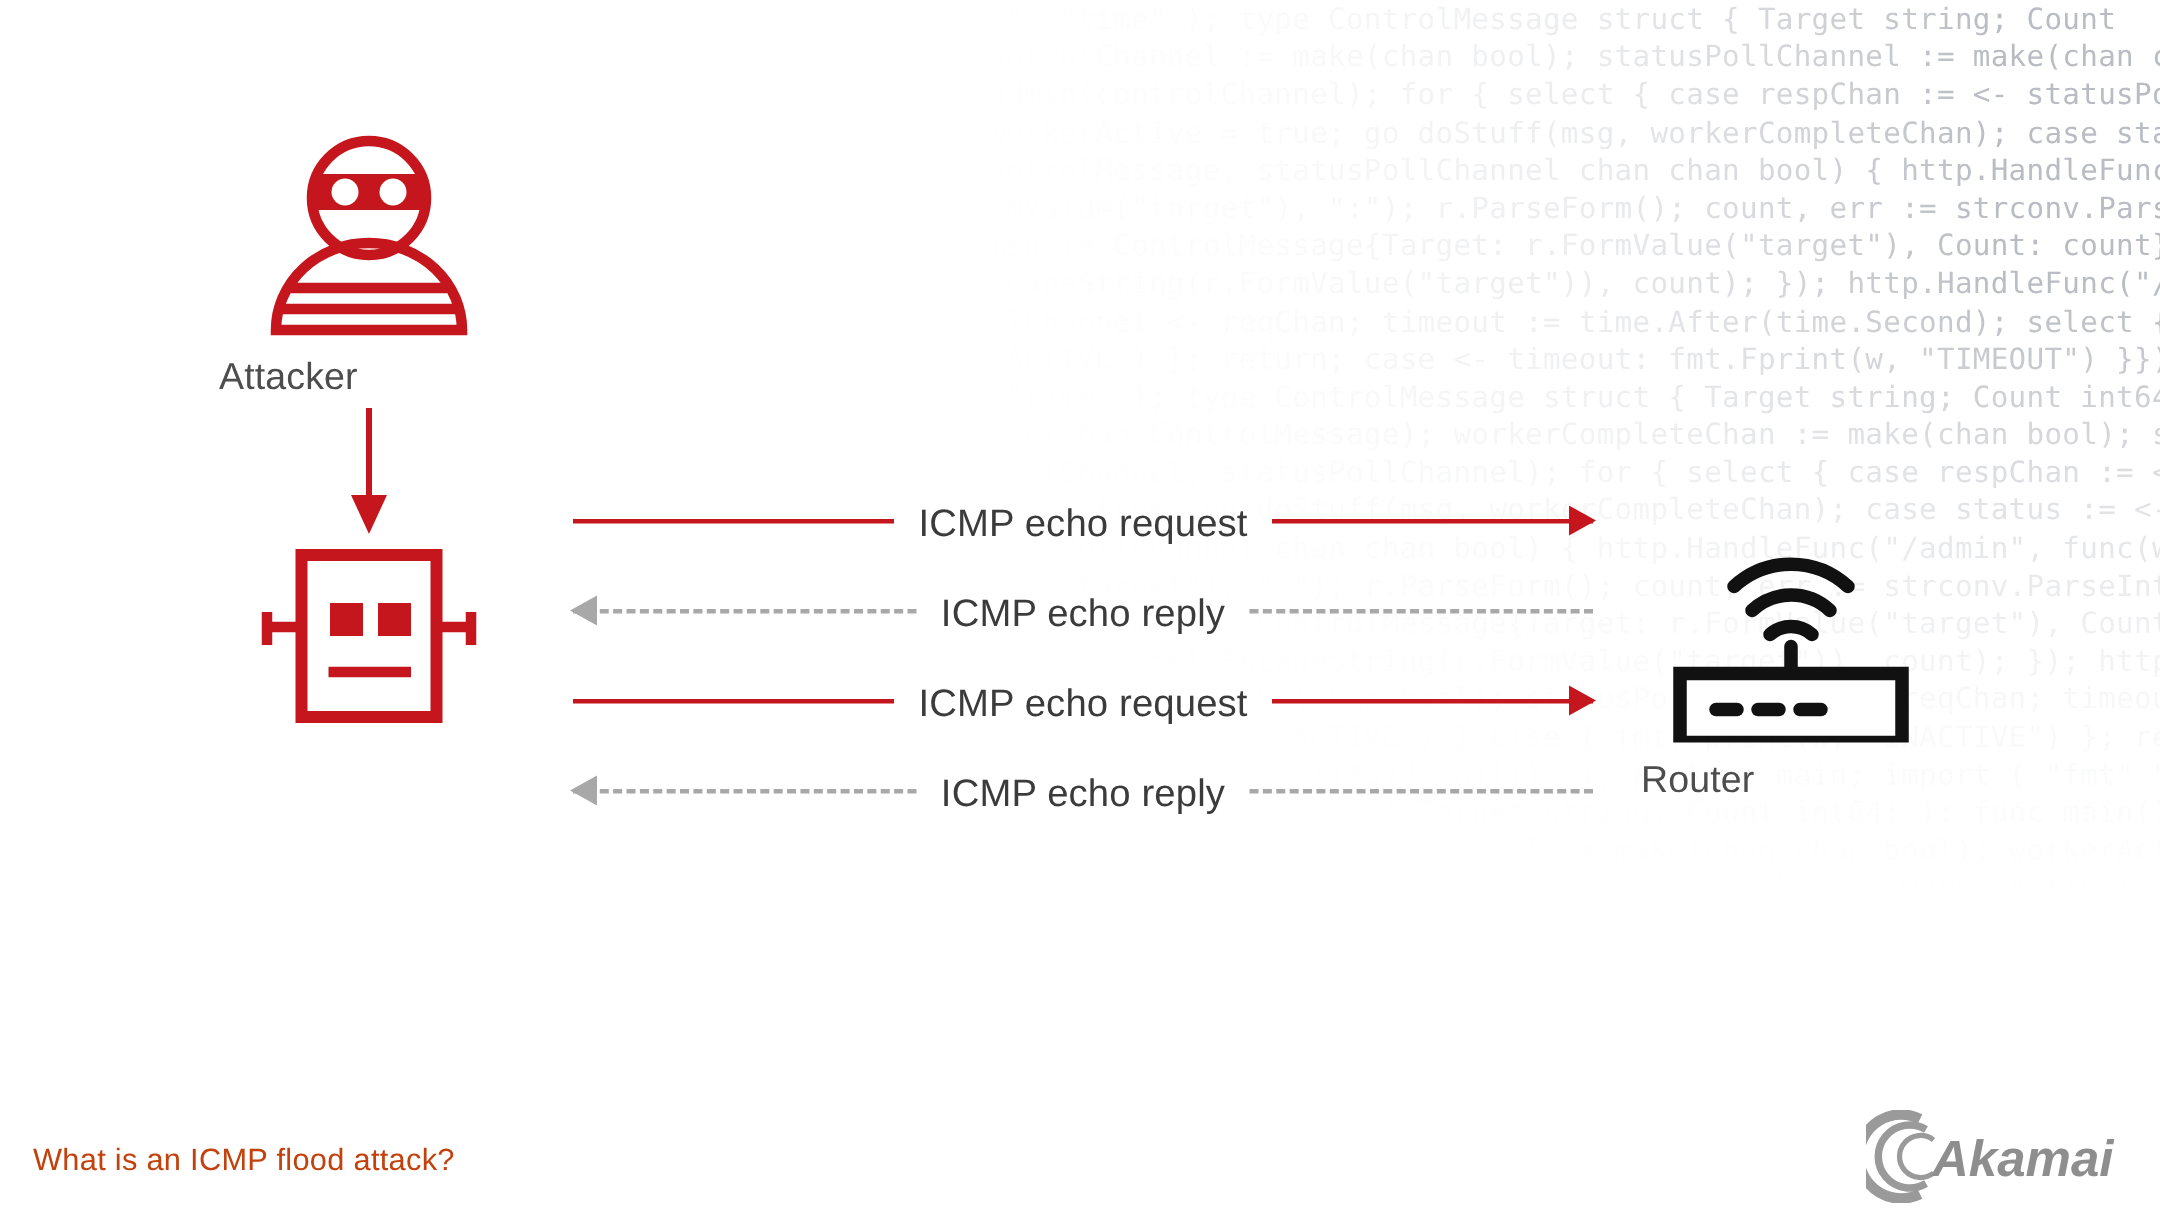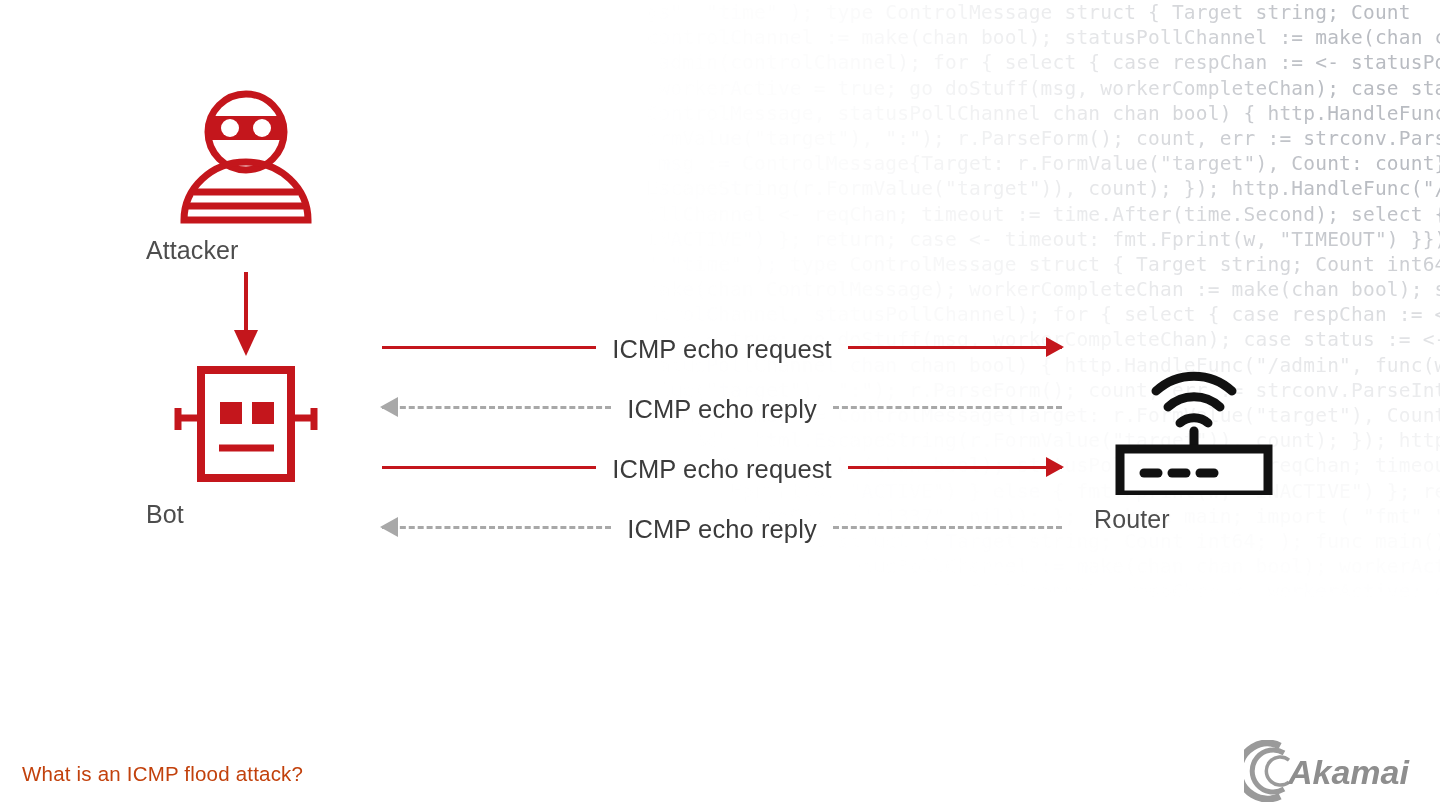--- a/index.html
+++ b/index.html
@@ -185,21 +185,20 @@
         <rect x="55" y="10" width="90" height="108" stroke-width="8"></rect>
         <rect x="74" y="42" width="22" height="22" fill="#c4161c" stroke="none"></rect>
         <rect x="106" y="42" width="22" height="22" fill="#c4161c" stroke="none"></rect>
         <line x1="73" y1="88" x2="128" y2="88" stroke-width="7"></line>
         <line x1="32" y1="58" x2="55" y2="58" stroke-width="7"></line>
         <line x1="32" y1="48" x2="32" y2="70" stroke-width="7"></line>
         <line x1="145" y1="58" x2="168" y2="58" stroke-width="7"></line>
         <line x1="168" y1="48" x2="168" y2="70" stroke-width="7"></line>
       </g>
     </svg>
-    <div class="node-label">Bot</div>
   </div>
 
   <div class="node" id="node-router">
     <svg width="200" height="150" viewBox="0 0 200 150">
       <g stroke="#111111" fill="none" stroke-linecap="round">
         <path d="M62 46 A56 56 0 0 1 138 46" stroke-width="9"></path>
         <path d="M74 62 A38 38 0 0 1 126 62" stroke-width="9"></path>
         <path d="M86 78 A21 21 0 0 1 114 78" stroke-width="9"></path>
         <line x1="100" y1="86" x2="100" y2="104" stroke-width="9"></line>
         <rect x="26" y="104" width="148" height="46" stroke-width="9" fill="#ffffff"></rect>

